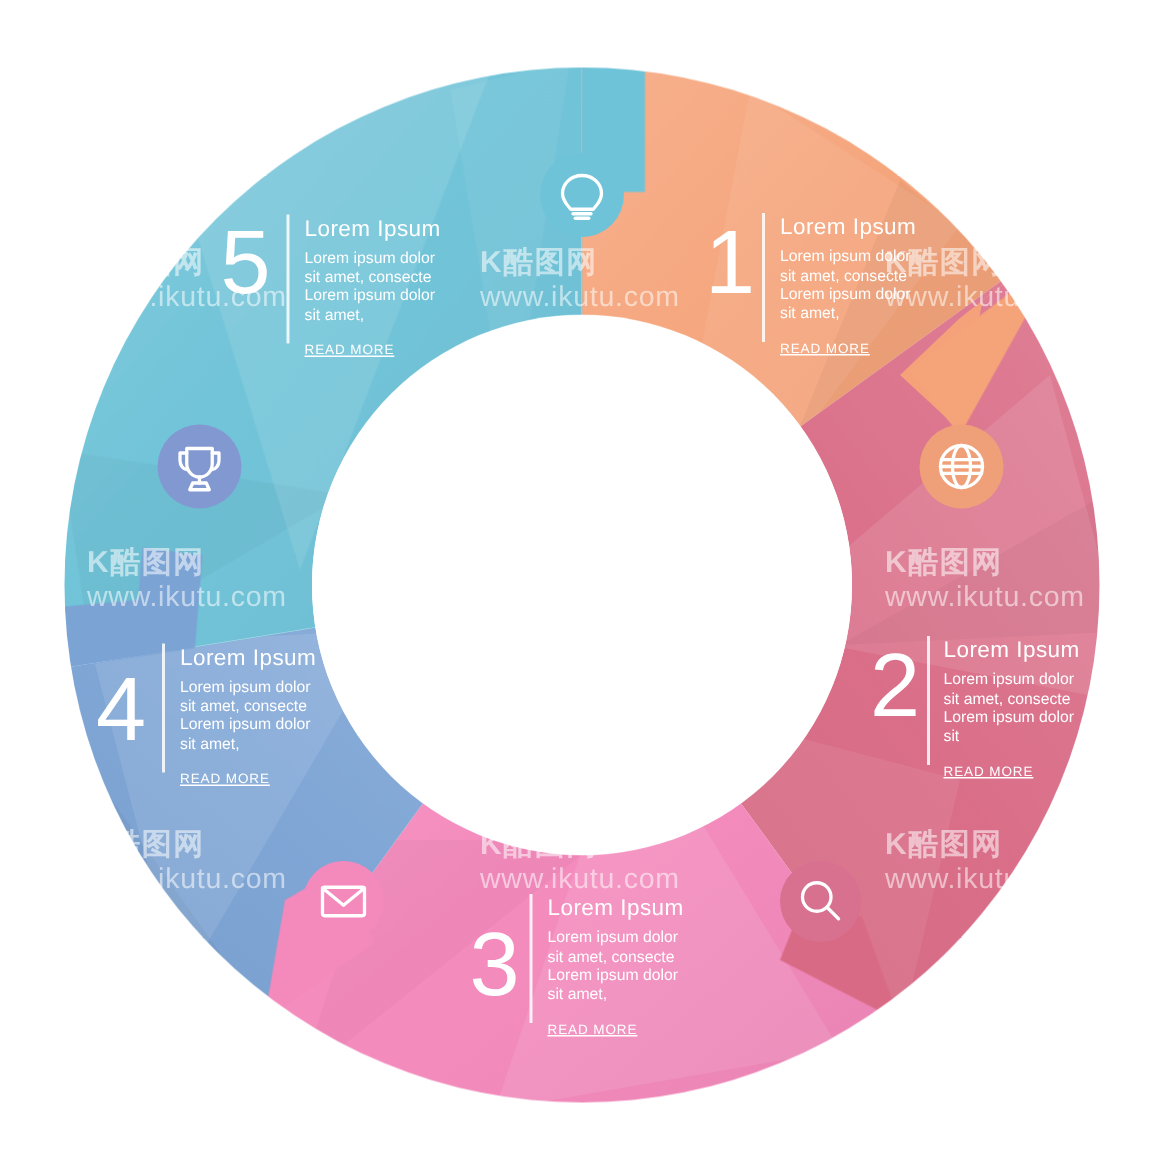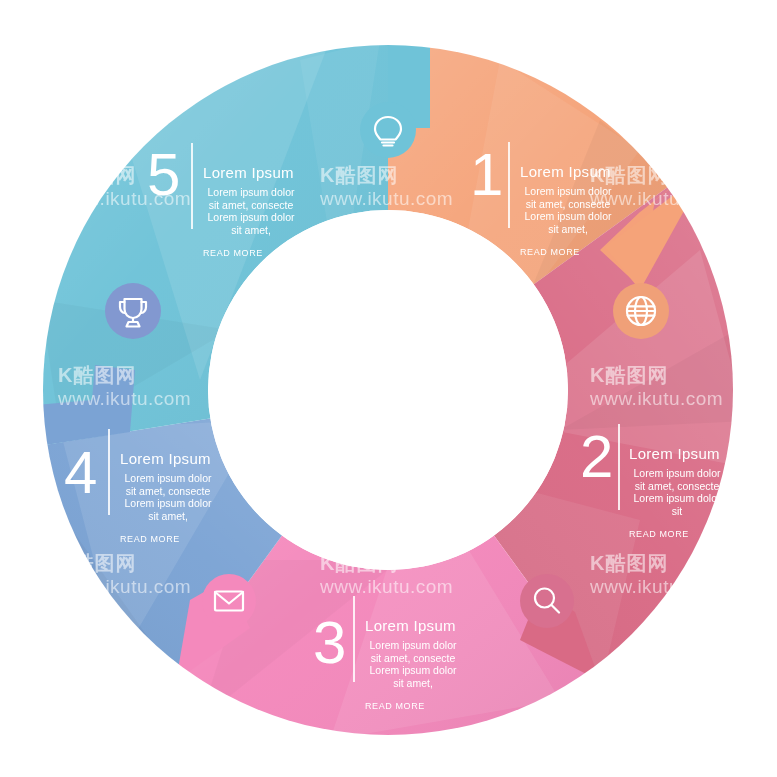--- a/index.html
+++ b/index.html
@@ -7,30 +7,30 @@
     width:777px;height:777px;
     background:#ffffff;
     font-family:"Liberation Sans", sans-serif;
     overflow:hidden;
     position:relative;
   }
   #stage{position:absolute;inset:0;width:777px;height:777px;}
   svg#wheel{position:absolute;left:0;top:0;width:777px;height:777px;}
 
   
-  .seg-text{position:absolute;color:#ffffff;margin-top:20px;}
+  .seg-text{position:absolute;color:#ffffff;}
   .seg-num{
     position:absolute;color:#ffffff;font-weight:400;
     font-size:60px;line-height:60px;
     font-family:"Liberation Sans", sans-serif;
   }
   .rule{position:absolute;background:rgba(255,255,255,.85);width:2px;}
   .title{font-size:15px;letter-spacing:.3px;margin:0 0 5px 0;white-space:nowrap;}
-  .body{font-size:10.5px;line-height:12.6px;margin:0;width:96px;text-align:center;}
-  .more{font-size:9px;letter-spacing:.6px;margin-top:12px;}
+  .body{font-size:10.5px;line-height:12.6px;margin:0;width:96px;}
+  .more{font-size:9px;letter-spacing:.6px;margin-top:12px;text-decoration:underline;}
 
   
   .wm{position:absolute;pointer-events:none;user-select:none;}
   .wm-logo{font-size:20px;font-weight:700;letter-spacing:1px;color:rgba(255,255,255,.55);line-height:30px;white-space:nowrap;}
   .wm-url{font-size:19px;color:rgba(255,255,255,.55);letter-spacing:.5px;line-height:17px;white-space:nowrap;}
 </style>
 </head>
 <body>
 
 <div id="stage">

